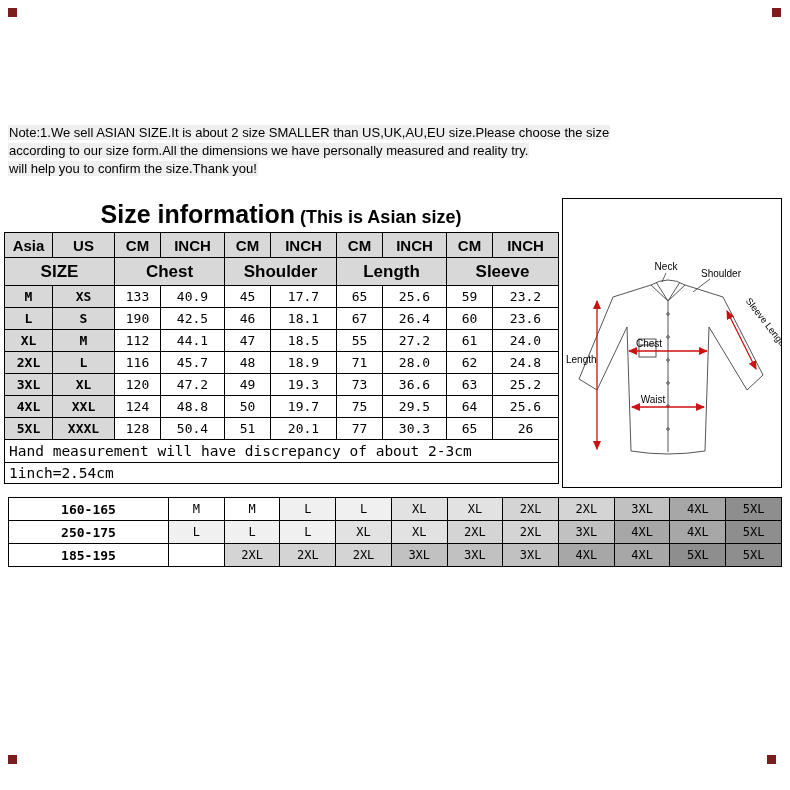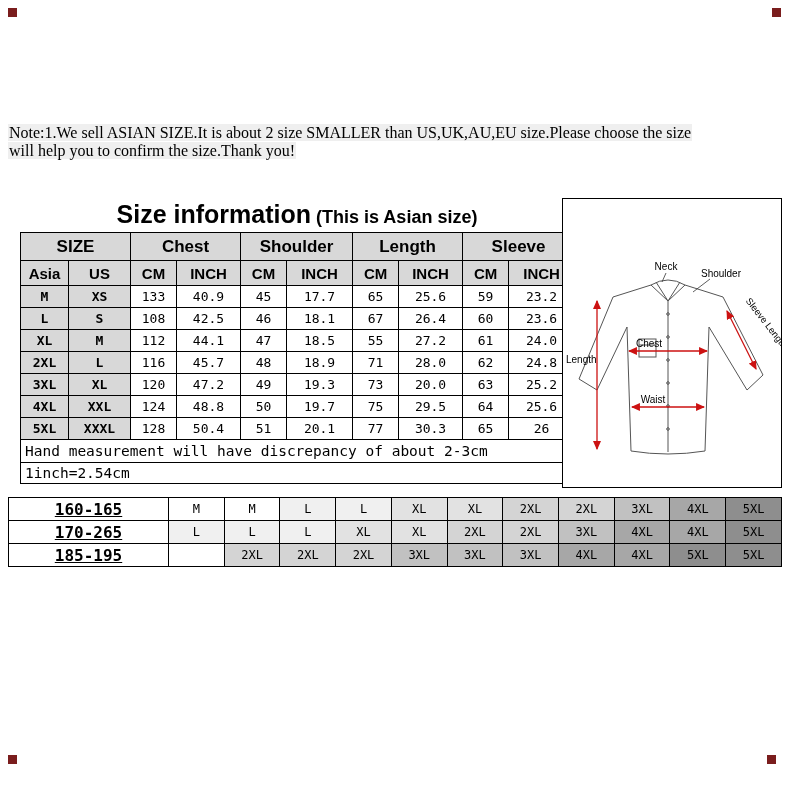--- a/index.html
+++ b/index.html
@@ -4,61 +4,62 @@
 <style>
   * { margin:0; padding:0; box-sizing:border-box; }
   html,body { background:#ffffff; }
   body { width:790px; height:790px; font-family:"Liberation Sans",sans-serif; color:#000; position:relative; }
   #page { position:absolute; left:0; top:0; width:790px; height:790px; background:#fff; overflow:hidden; }
 
   .corner { position:absolute; width:9px; height:9px; background:#7a1d1d; }
   .c-tl { left:8px; top:8px; } .c-tr { right:9px; top:8px; }
   .c-bl { left:8px; bottom:26px; } .c-br { right:14px; bottom:26px; }
 
-  .note { position:absolute; left:8px; top:124px; width:778px; font-family:Liberation Serif, serif; font-size:16px; line-height:18px; }
+  .note { position:absolute; left:8px; top:124px; width:778px; font-family:Liberation Sans, sans-serif; font-size:13px; line-height:18px; }
   .note .hl { background:#efefef; padding:0 1px; }
 
-  .size-section { position:absolute; left:20px; top:198px; width:554px; }
+  .size-section { position:absolute; left:4px; top:198px; width:554px; }
   .size-title { height:34px; text-align:center; font-weight:bold; font-size:25px; line-height:33px; white-space:nowrap; }
   .size-title .suffix { font-size:18px; }
 
   table { border-collapse:collapse; table-layout:fixed; }
   .sizetbl { width:554px; }
   .sizetbl th, .sizetbl td { border:1px solid #000; text-align:center; overflow:hidden; }
   .sizetbl th.grp { background:#d8d8d8; font-size:17px; height:28px; font-weight:bold; }
   .sizetbl th.sub { background:#d8d8d8; font-size:15px; height:25px; font-weight:bold; }
   .sizetbl td { height:22px; font-family:"DejaVu Sans Mono",monospace; font-size:13px; background:#fff; }
   .sizetbl td.sz { background:#d8d8d8; font-weight:bold; }
   .sizetbl td.foot1 { text-align:left; padding-left:4px; font-size:14.5px; height:23px; }
   .sizetbl td.foot2 { text-align:left; padding-left:4px; font-size:14.5px; height:21px; }
 
   .diagram { position:absolute; left:562px; top:198px; width:220px; height:290px; border:1px solid #000; background:#fff; }
 
   .matrix { position:absolute; left:8px; top:497px; width:774px; }
   .mtx { width:774px; }
   .mtx th, .mtx td { border:1px solid #000; text-align:center; overflow:hidden; background:#fff; }
   .mtx th { font-size:15px; height:33px; font-weight:bold; }
   .mtx td { height:23px; font-family:"DejaVu Sans Mono",monospace; font-size:12px; }
-  .mtx td.hgt { font-weight:bold; font-size:16px;text-decoration:underline; }
+  .mtx td.hgt { font-weight:bold; font-size:13px; }
   .corner-cell { position:relative; background:linear-gradient(to bottom right, #fff calc(50% - 0.6px), #000 calc(50% - 0.6px), #000 calc(50% + 0.6px), #fff calc(50% + 0.6px)); }
   .corner-cell .ct { position:absolute; top:2px; right:6px; font-family:"DejaVu Sans Mono",monospace; font-size:12px; font-weight:bold; }
   .corner-cell .cb { position:absolute; bottom:2px; left:5px; font-family:"DejaVu Sans Mono",monospace; font-size:12px; font-weight:bold; }
 </style>
 </head>
 <body>
 
 <div id="page">
 
   <div class="corner c-tl"></div>
   <div class="corner c-tr"></div>
   <div class="corner c-bl"></div>
   <div class="corner c-br"></div>
 
   <div class="note">
     <div><span class="hl">Note:1.We sell ASIAN SIZE.It is about 2 size SMALLER than US,UK,AU,EU size.Please choose the size</span></div>
+    <div><span class="hl">according to our size form.All the dimensions we have personally measured and reality try.</span></div>
     <div><span class="hl">will help you to confirm the size.Thank you!</span></div>
   </div>
 
   <div class="size-section">
     <div class="size-title"><span>Size information</span><span class="suffix"> (This is Asian size)</span></div>
 
     <table class="sizetbl">
       <colgroup>
         <col style="width:48px">
           <col style="width:62px">
@@ -66,54 +67,54 @@
           <col style="width:64px">
           <col style="width:46px">
           <col style="width:66px">
           <col style="width:46px">
           <col style="width:64px">
           <col style="width:46px">
           <col style="width:66px">
       </colgroup>
       <tbody>
           <tr>
+        <th class="sub">Asia</th>
+        <th class="sub">US</th>
+        <th class="sub">CM</th>
+        <th class="sub">INCH</th>
+        <th class="sub">CM</th>
+        <th class="sub">INCH</th>
+        <th class="sub">CM</th>
+        <th class="sub">INCH</th>
+        <th class="sub">CM</th>
+        <th class="sub">INCH</th>
+      </tr>
+      <tr>
         <th class="grp" colspan="2">SIZE</th>
         <th class="grp" colspan="2">Chest</th>
         <th class="grp" colspan="2">Shoulder</th>
         <th class="grp" colspan="2">Length</th>
         <th class="grp" colspan="2">Sleeve</th>
-      </tr>
-      <tr>
-        <th class="sub">Asia</th>
-        <th class="sub">US</th>
-        <th class="sub">CM</th>
-        <th class="sub">INCH</th>
-        <th class="sub">CM</th>
-        <th class="sub">INCH</th>
-        <th class="sub">CM</th>
-        <th class="sub">INCH</th>
-        <th class="sub">CM</th>
-        <th class="sub">INCH</th>
       </tr>
       <tr>
             <td class="sz">M</td>
             <td class="sz">XS</td>
             <td>133</td>
             <td>40.9</td>
             <td>45</td>
             <td>17.7</td>
             <td>65</td>
             <td>25.6</td>
             <td>59</td>
             <td>23.2</td>
           </tr>
       <tr>
             <td class="sz">L</td>
             <td class="sz">S</td>
-            <td>108</td>
+            <td>190</td>
             <td>42.5</td>
             <td>46</td>
             <td>18.1</td>
             <td>67</td>
             <td>26.4</td>
             <td>60</td>
             <td>23.6</td>
           </tr>
       <tr>
             <td class="sz">XL</td>
@@ -140,21 +141,21 @@
             <td>24.8</td>
           </tr>
       <tr>
             <td class="sz">3XL</td>
             <td class="sz">XL</td>
             <td>120</td>
             <td>47.2</td>
             <td>49</td>
             <td>19.3</td>
             <td>73</td>
-            <td>20.0</td>
+            <td>36.6</td>
             <td>63</td>
             <td>25.2</td>
           </tr>
       <tr>
             <td class="sz">4XL</td>
             <td class="sz">XXL</td>
             <td>124</td>
             <td>48.8</td>
             <td>50</td>
             <td>19.7</td>
@@ -245,21 +246,21 @@
             <td style="background: rgb(240, 240, 240);">L</td>
             <td style="background: rgb(226, 226, 226);">XL</td>
             <td style="background: rgb(226, 226, 226);">XL</td>
             <td style="background: rgb(212, 212, 212);">2XL</td>
             <td style="background: rgb(212, 212, 212);">2XL</td>
             <td style="background: rgb(193, 193, 193);">3XL</td>
             <td style="background: rgb(167, 167, 167);">4XL</td>
             <td style="background: rgb(142, 142, 142);">5XL</td>
           </tr>
       <tr>
-            <td class="hgt">170-265</td>
+            <td class="hgt">250-175</td>
             <td style="background: rgb(240, 240, 240);">L</td>
             <td style="background: rgb(240, 240, 240);">L</td>
             <td style="background: rgb(240, 240, 240);">L</td>
             <td style="background: rgb(226, 226, 226);">XL</td>
             <td style="background: rgb(226, 226, 226);">XL</td>
             <td style="background: rgb(212, 212, 212);">2XL</td>
             <td style="background: rgb(212, 212, 212);">2XL</td>
             <td style="background: rgb(193, 193, 193);">3XL</td>
             <td style="background: rgb(167, 167, 167);">4XL</td>
             <td style="background: rgb(167, 167, 167);">4XL</td>

